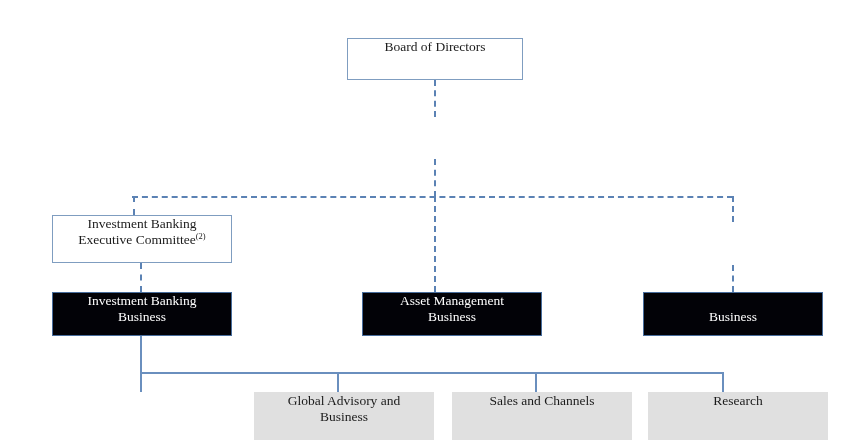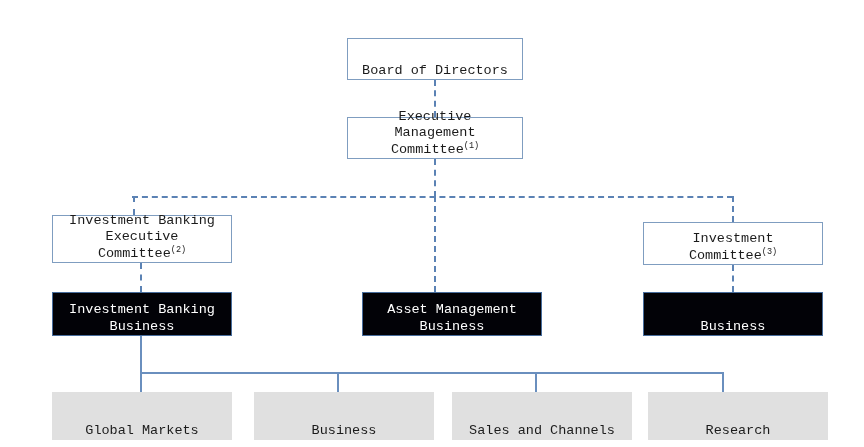--- a/index.html
+++ b/index.html
@@ -14,26 +14,25 @@
     background: #ffffff;
     font-family: "Liberation Serif", "DejaVu Serif", serif;
     overflow: hidden;
   }
 
   
   .node {
     position: absolute;
     box-sizing: border-box;
     display: flex;
-    align-items: flex-end;
+    align-items: flex-start;
     justify-content: center;
     text-align: center;
     line-height: 1.22;
     z-index: 3;
-    font-family: Liberation Mono, monospace;
   }
 
   .node-label {
     display: block;
     padding: 0 6px;
   }
 
   
   .node-outline {
     background: #ffffff;
@@ -113,39 +112,28 @@
 
   <div class="conn v-solid" style="left:140px; top:372px; height:20px;"></div>
   <div class="conn v-solid" style="left:337px; top:372px; height:20px;"></div>
   <div class="conn v-solid" style="left:535px; top:372px; height:20px;"></div>
   <div class="conn v-solid" style="left:722px; top:372px; height:20px;"></div>
 
   <div class="node node-outline" style="left:347px; top:38px; width:176px; height:42px;">
     <span class="node-label">Board of Directors</span>
   </div>
 
-  <div class="node node-outline" style="left:347px; top:117px; width:176px; height:42px;">
-    <span class="node-label">
-      <span>Executive Management</span><br>
-      <span>Committee</span><sup class="fn">(1)</sup>
-    </span>
-  </div>
 
   <div class="node node-outline" style="left:52px; top:215px; width:180px; height:48px;">
     <span class="node-label">
       <span>Investment Banking</span><br>
       <span>Executive Committee</span><sup class="fn">(2)</sup>
     </span>
   </div>
 
-  <div class="node node-outline" style="left:643px; top:222px; width:180px; height:43px;">
-    <span class="node-label">
-      <span>Investment Committee</span><sup class="fn">(3)</sup>
-    </span>
-  </div>
 
   <div class="node node-solid" style="left:52px; top:292px; width:180px; height:44px;">
     <span class="node-label">
       <span>Investment Banking</span><br>
       <span>Business</span>
     </span>
   </div>
 
   <div class="node node-solid" style="left:362px; top:292px; width:180px; height:44px;">
     <span class="node-label">
@@ -154,27 +142,24 @@
     </span>
   </div>
 
   <div class="node node-solid" style="left:643px; top:292px; width:180px; height:44px;">
     <span class="node-label">
       <br>
       <span>Business</span>
     </span>
   </div>
 
-  <div class="node node-grey" style="left:52px; top:392px; width:180px; height:48px;">
-    <span class="node-label">Global Markets</span>
-  </div>
 
   <div class="node node-grey" style="left:254px; top:392px; width:180px; height:48px;">
     <span class="node-label">
-      <br>
+      <span>Global Advisory and</span><br>
       <span>Business</span>
     </span>
   </div>
 
   <div class="node node-grey" style="left:648px; top:392px; width:180px; height:48px;">
     <span class="node-label">Research</span>
   </div>
 
   <div class="node node-grey" style="left:452px; top:392px; width:180px; height:48px;">
     <span class="node-label">Sales and Channels</span>

